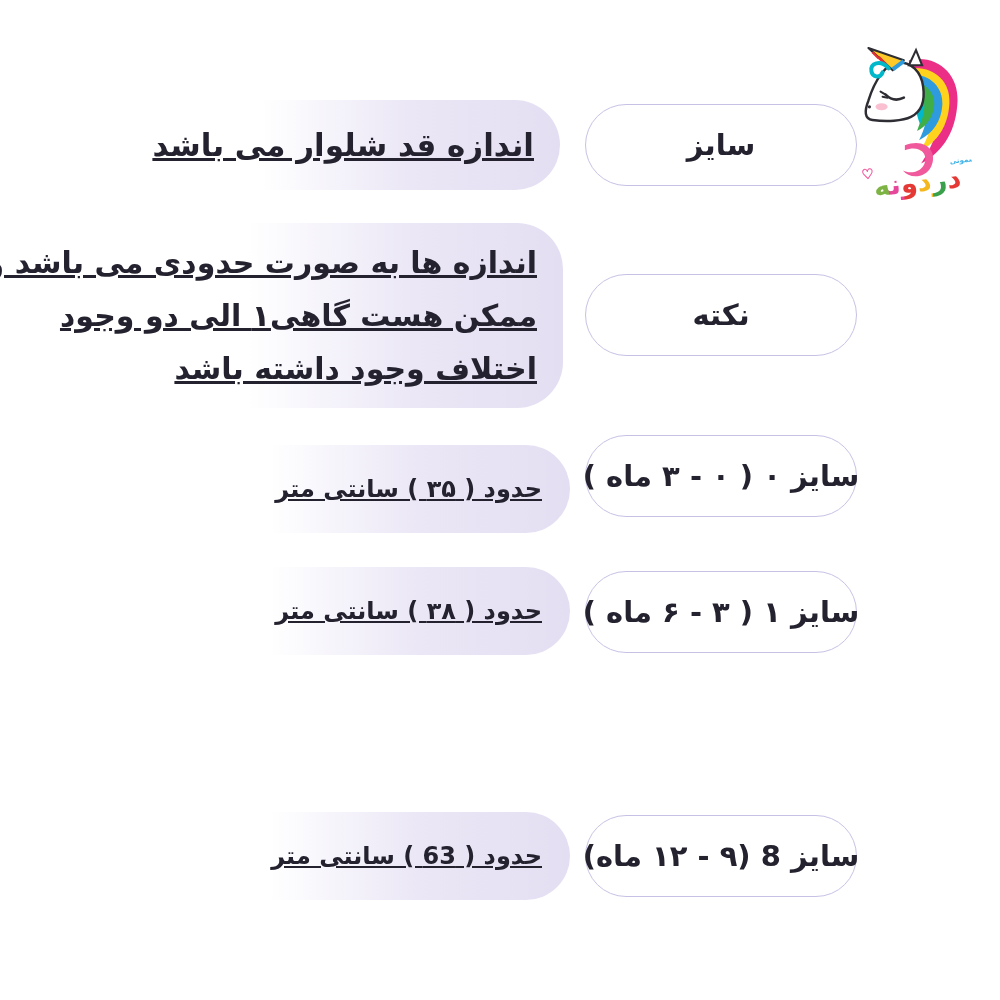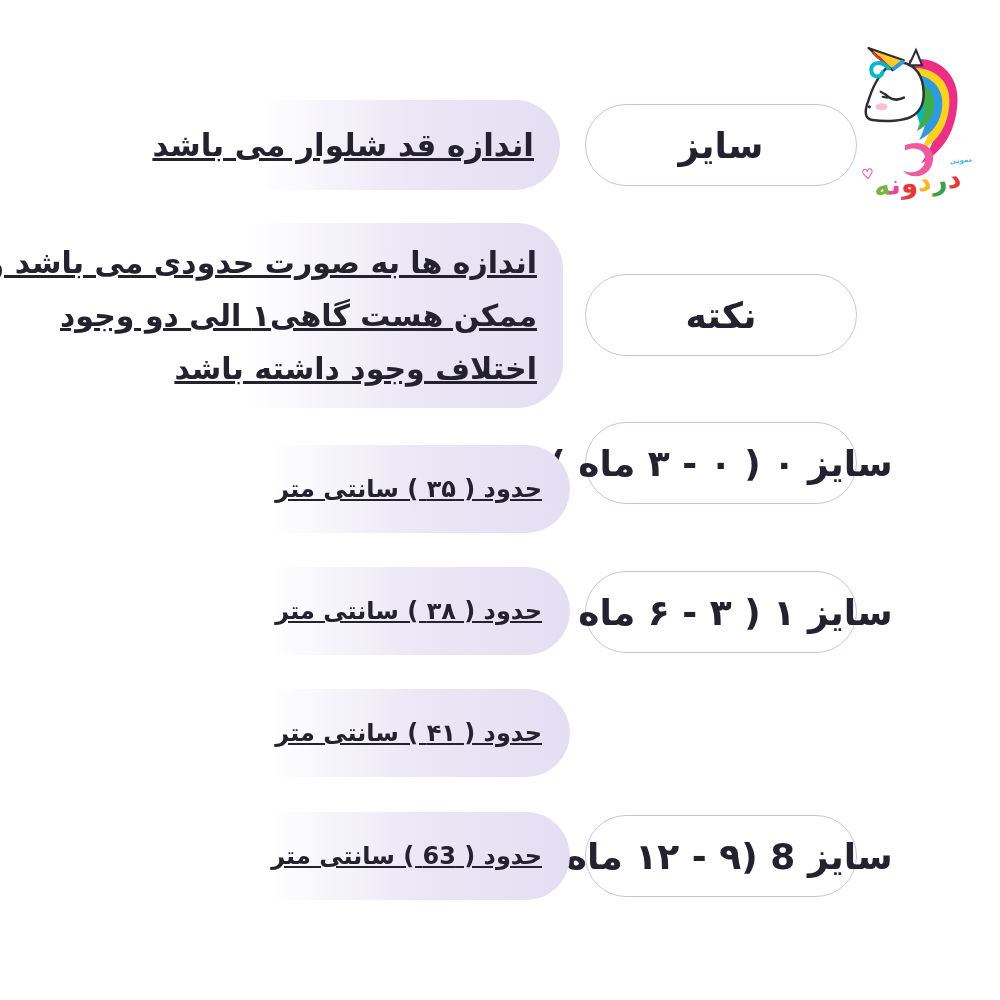--- a/index.html
+++ b/index.html
@@ -5,24 +5,24 @@
   html,body{margin:0;padding:0;background:#ffffff;}
   .page{
     position:relative;width:1000px;height:1000px;background:#ffffff;
     font-family:"DejaVu Sans",sans-serif;color:#24222f;direction:rtl;overflow:hidden;
   }
   
   .pill{
     position:absolute;right:143px;width:272px;height:82px;
     display:flex;align-items:center;justify-content:center;
     background:#ffffff;border:1.7px solid #c7c2e5;border-radius:999px;
-    font-size:36px;font-weight:bold;color:#24222f;box-sizing:border-box;
+    font-size:29px;font-weight:bold;color:#24222f;box-sizing:border-box;
     white-space:nowrap;
   }
-  .p1{top:104px}.p2{top:274px}.p3{top:422px}.p4{top:571px}.p5{top:693px}.p6{top:815px}
+  .p1{top:104px}.p2{top:274px}.p3{top:435px}.p4{top:571px}.p5{top:693px}.p6{top:815px}
 
   
   .bubble{
     position:absolute;display:flex;align-items:center;
     border-radius:46px;font-weight:bold;color:#24222f;white-space:nowrap;
     background:linear-gradient(to left,#e4def2 0%,#ebe7f6 38%,rgba(235,231,246,0) 75%);
     box-sizing:border-box;
     text-decoration:underline;
   }
   .b-head{top:100px;height:90px;width:398px;right:440px;padding-left:0;padding-right:26px;font-size:31px;border-radius:45px;}
@@ -121,23 +121,20 @@
     <span>حدود ( ۳۵ ) سانتی متر</span>
   </div>
 
   <div class="pill p4">
     <span>سایز ۱ ( ۳ - ۶ ماه )</span>
   </div>
   <div class="bubble b-size s2">
     <span>حدود ( ۳۸ ) سانتی متر</span>
   </div>
 
-  <div class="bubble b-size s3">
-    <span>حدود ( ۴۱ ) سانتی متر</span>
-  </div>
 
   <div class="pill p6">
     <span>سایز 8 (۹ - ۱۲ ماه)</span>
   </div>
   <div class="bubble b-size s4">
     <span>حدود ( 63 ) سانتی متر</span>
   </div>
 
 </div>
 

